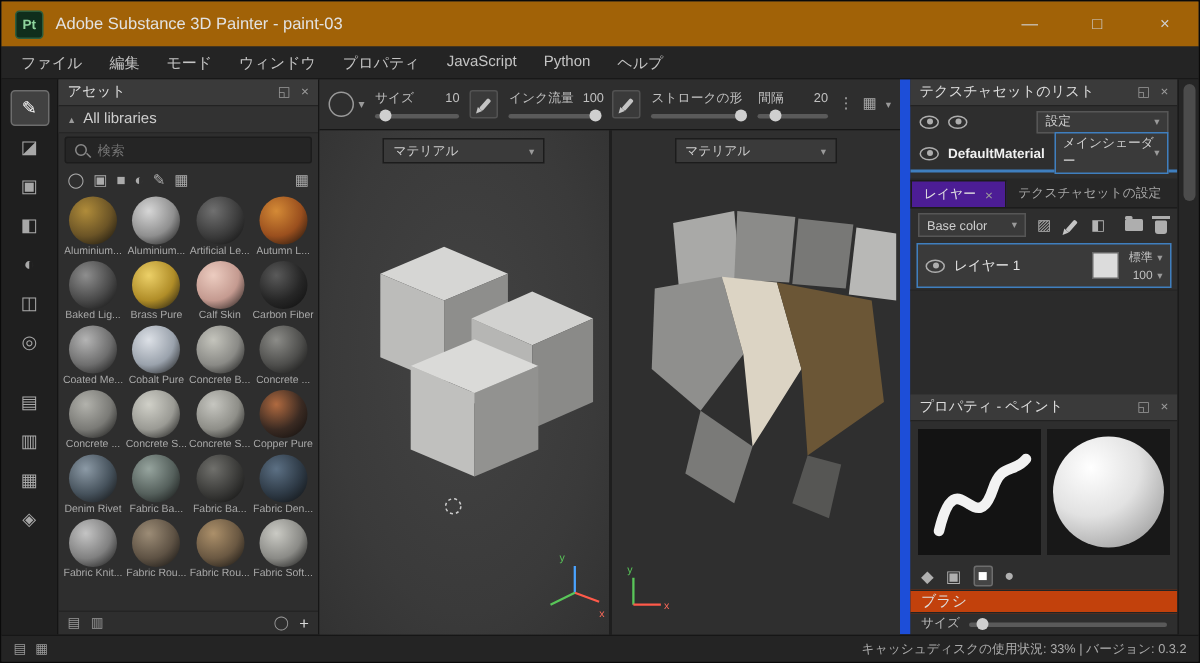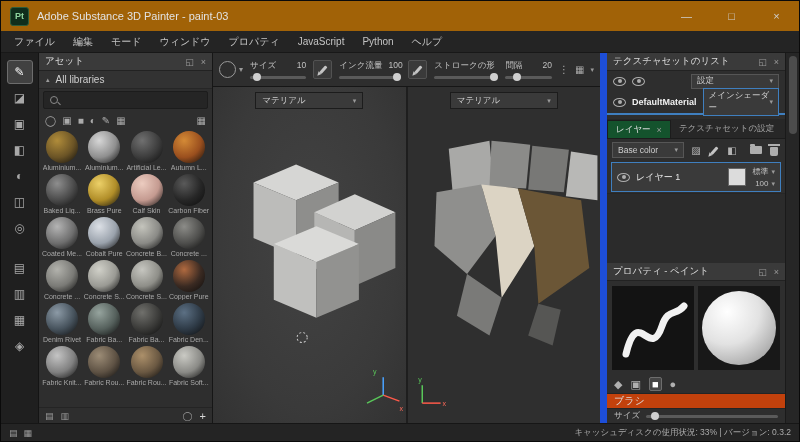--- a/index.html
+++ b/index.html
@@ -73,21 +73,21 @@
   .rthumb{position:absolute;top:3px;left:3px;width:8px;height:78px;background:#4c4c4c;border-radius:4px}
 
   .tsl-settings-row{height:20px;flex:0 0 20px;display:flex;align-items:center;gap:6px;padding:0 6px}
   .dd{background:#3a3a3a;border:1px solid #565656;display:flex;align-items:center;justify-content:space-between;padding:0 5px;font-size:8.5px;color:#cfcfcf}
   .settings-dd{margin-left:auto;width:88px;height:15px}
   .tsl-material-row{height:24px;flex:0 0 24px;display:flex;align-items:center;gap:6px;padding:0 6px;border-bottom:2px solid #3f7fbf}
   .mat-name{font-size:9px;color:#f0f0f0;font-weight:bold}
   .shader-dd{margin-left:auto;width:88px;height:28px;border-color:#3f7fbf}
   .tabs{height:20px;flex:0 0 20px;margin-top:4px;background:#272727;border-bottom:1px solid #1c1c1c;display:flex;align-items:flex-end}
   .tab{height:18px;padding:0 8px;display:flex;align-items:center;gap:6px;font-size:8.5px;color:#a8a8a8}
-  .tab.active{background:#14532d;color:#e0e0e0;border:1px solid #1c1c1c;border-bottom:none}
+  .tab.active{background:#4c1d95;color:#e0e0e0;border:1px solid #1c1c1c;border-bottom:none}
   .tab-close{color:#9a9a9a;font-size:9px}
   .layer-tools{height:22px;flex:0 0 22px;display:flex;align-items:center;gap:6px;padding:0 5px}
   .chan-dd{width:74px;height:16px}
   .lt-icon{display:flex;align-items:center;justify-content:center;color:#b4b4b4;font-size:10px;min-width:12px}
   .lt-spacer{flex:1}
   .layer-item{margin:1px 4px;flex:0 0 30px;height:30px;border:1px solid #3f7fbf;background:#3a3a3a;display:flex;align-items:center;gap:6px;padding:0 5px}
   .layer-name{font-size:9px;color:#e4e4e4}
   .layer-thumb{margin-left:auto;width:18px;height:18px;background:#dcdcdc;border:1px solid #666;flex:0 0 auto}
   .layer-meta{display:flex;flex-direction:column;justify-content:center;gap:2px;font-size:8px;color:#c0c0c0;align-items:flex-end}
   .meta-dd{display:flex;gap:3px;align-items:center}
@@ -172,20 +172,21 @@
           <span>◱</span>
           <span>×</span>
         </span>
       </div>
       <div class="lib-row">
         <span class="chev">▴</span>
         <span>All libraries</span>
       </div>
       <div class="search-row">
         <span class="icon-search"></span>
+        <input placeholder="検索" style="">
       </div>
       <div class="filter-row">
         <span>◯</span>
         <span>▣</span>
         <span>■</span>
         <span>◐</span>
         <span>✎</span>
         <span>▦</span>
         <span class="grid-view">▦</span>
       </div>

